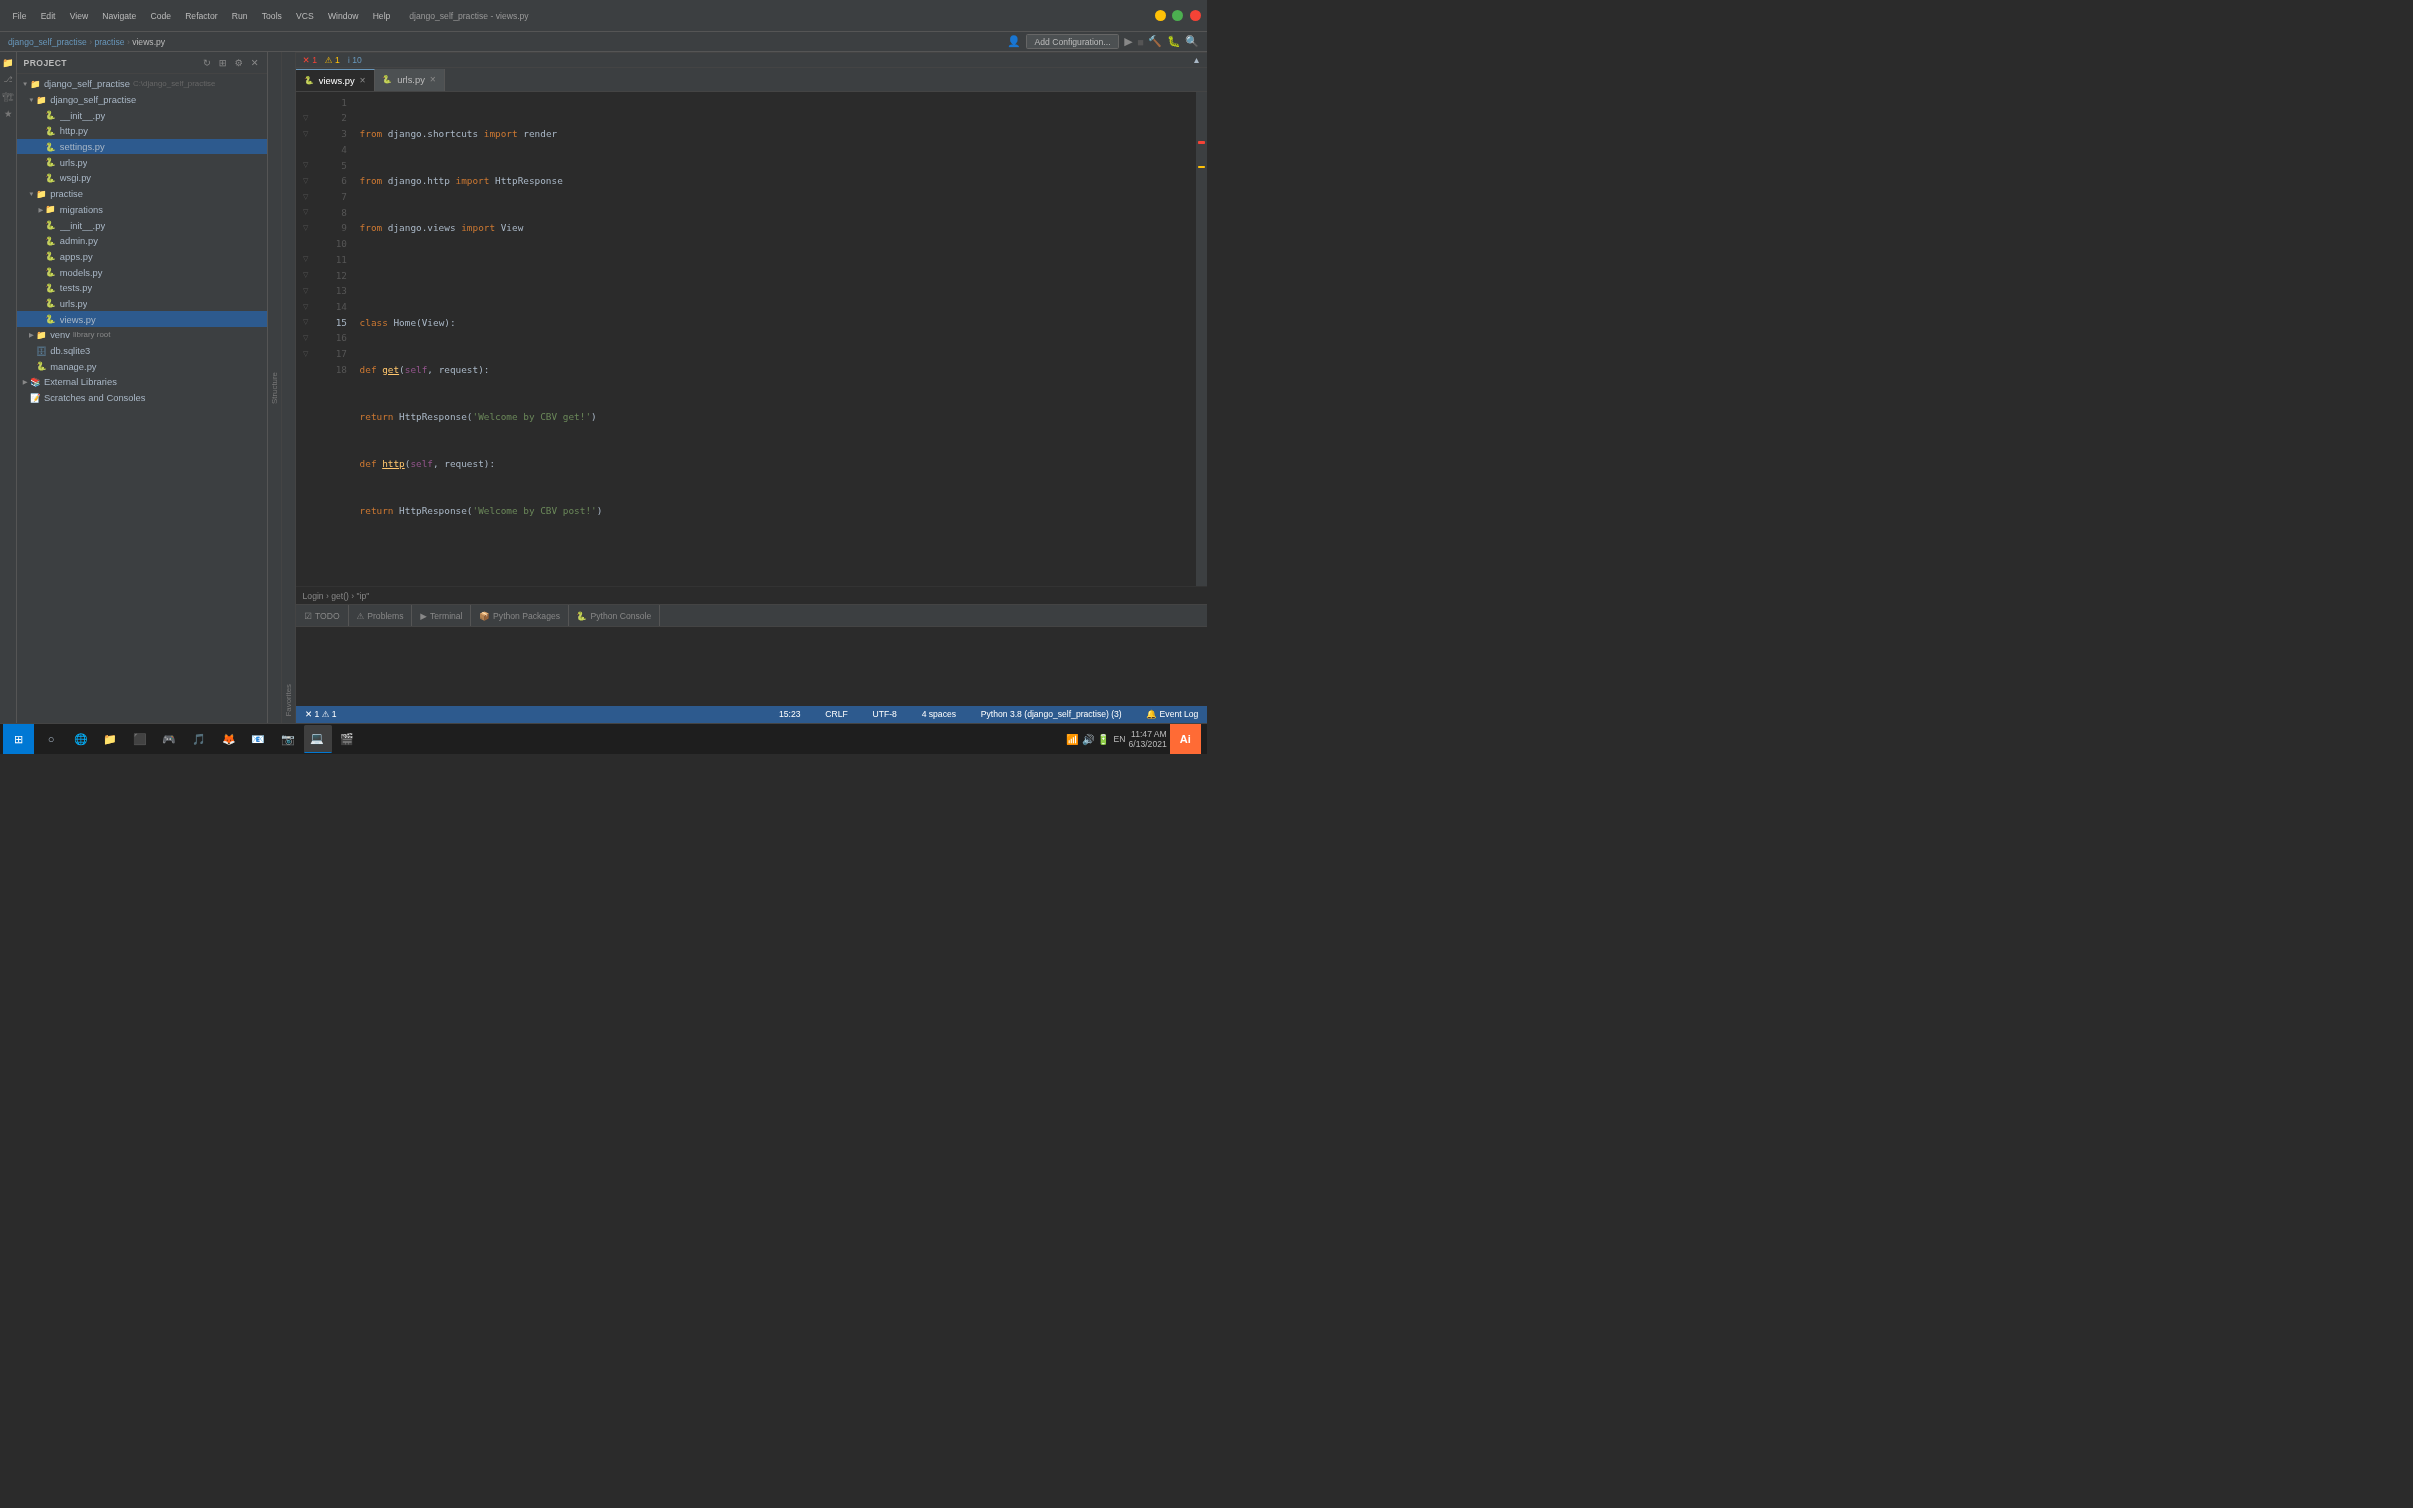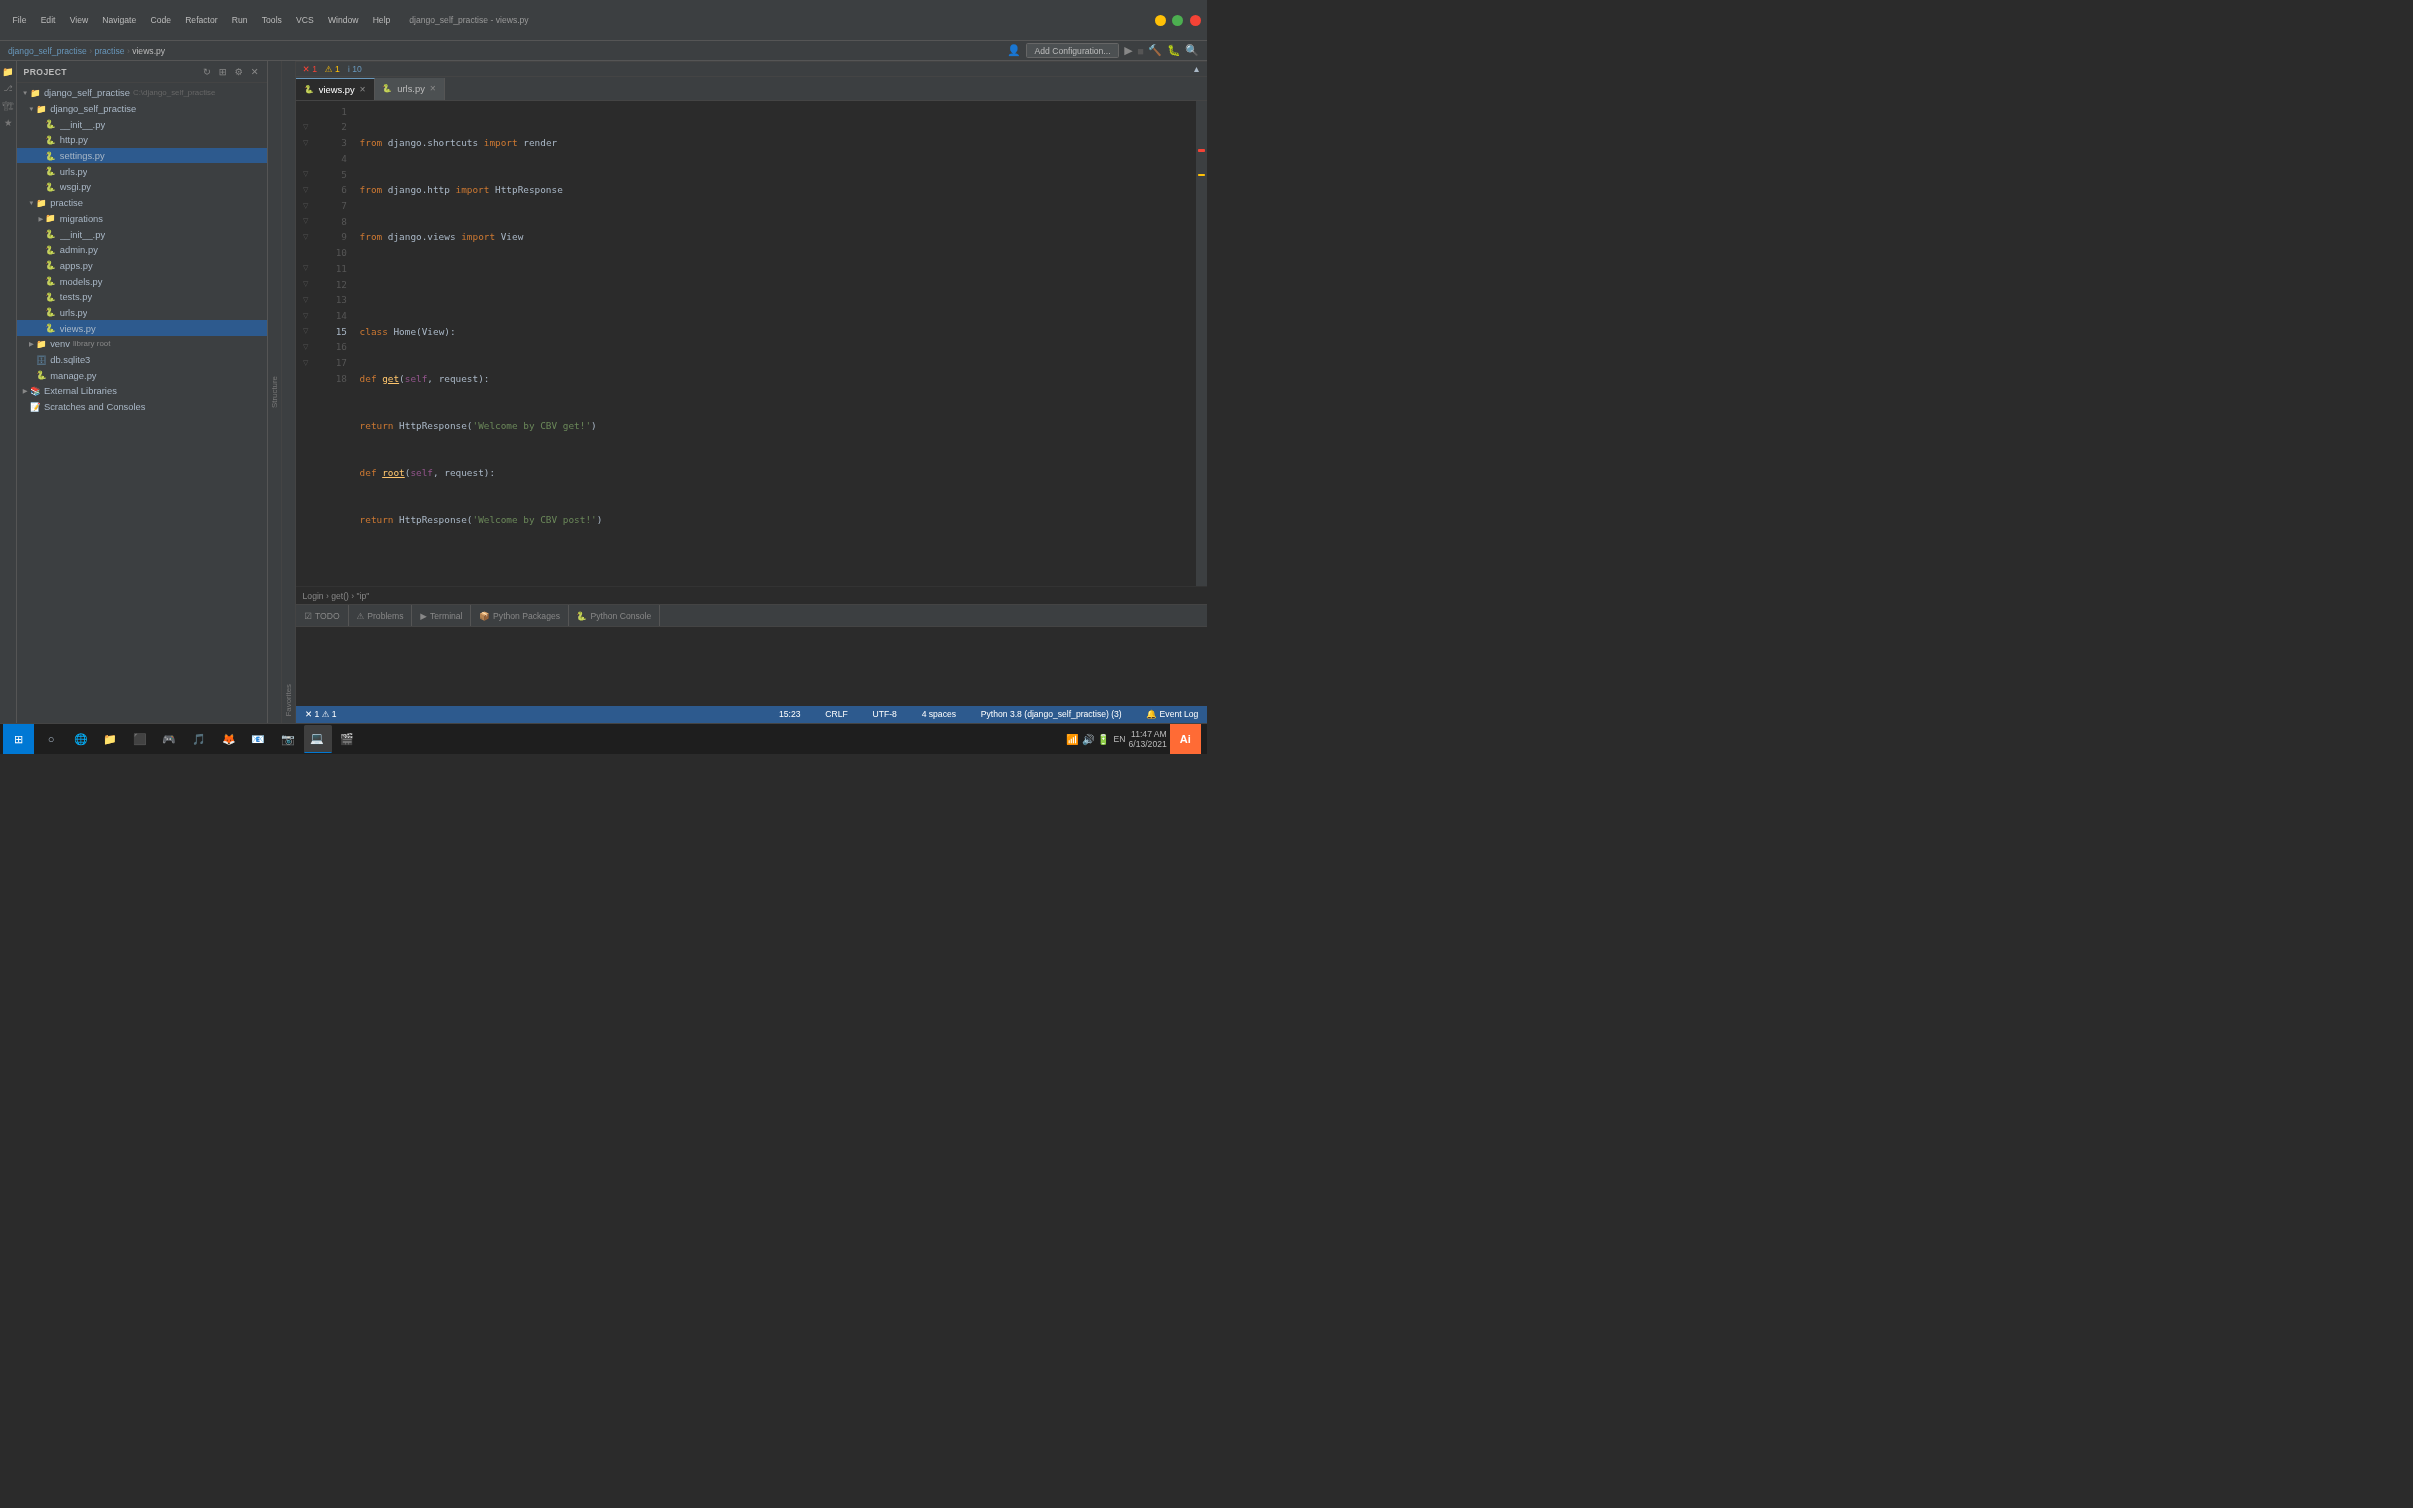--- a/index.html
+++ b/index.html
@@ -11,21 +11,21 @@
       width: 1207px;
       height: 754px;
       overflow: hidden;
       display: flex;
       flex-direction: column;
     }
 
     
     .title-bar {
       background: #3c3f41;
-      height: 41px;
+      height: 32px;
       display: flex;
       align-items: center;
       justify-content: space-between;
       padding: 0 6.3px;
       border-bottom: 0.8px solid #555;
       flex-shrink: 0;
     }
     .title-bar-left {
       display: flex;
       align-items: center;
@@ -806,21 +806,21 @@
         </div>
 
         <div class="code-area">
           <div class="code-line"><span class="kw">from</span> <span class="module"> django.shortcuts </span><span class="kw">import</span><span class="module"> render</span></div>
           <div class="code-line"><span class="kw">from</span><span class="module"> django.http </span><span class="kw">import</span><span style="color:#a9b7c6;"> HttpResponse</span></div>
           <div class="code-line"><span class="kw">from</span><span class="module"> django.views </span><span class="kw">import</span><span style="color:#a9b7c6;"> View</span></div>
           <div class="code-line">&nbsp;</div>
           <div class="code-line"><span class="kw">class </span><span style="color:#a9b7c6;">Home</span><span class="bracket">(</span><span style="color:#a9b7c6;">View</span><span class="bracket">)</span><span style="color:#a9b7c6;">:</span></div>
           <div class="code-line">    <span class="kw">def </span><span class="fn" style="text-decoration:underline;">get</span><span class="bracket">(</span><span class="self-kw">self</span><span style="color:#a9b7c6;">, </span><span style="color:#a9b7c6;">request</span><span class="bracket">)</span><span style="color:#a9b7c6;">:</span></div>
           <div class="code-line">        <span class="kw">return </span><span style="color:#a9b7c6;">HttpResponse</span><span class="bracket">(</span><span class="str">'Welcome by CBV get!'</span><span class="bracket">)</span></div>
-          <div class="code-line">    <span class="kw">def </span><span class="fn" style="text-decoration:underline;">root</span><span class="bracket">(</span><span class="self-kw">self</span><span style="color:#a9b7c6;">, </span><span style="color:#a9b7c6;">request</span><span class="bracket">)</span><span style="color:#a9b7c6;">:</span></div>
+          <div class="code-line">    <span class="kw">def </span><span class="fn" style="text-decoration:underline;">http</span><span class="bracket">(</span><span class="self-kw">self</span><span style="color:#a9b7c6;">, </span><span style="color:#a9b7c6;">request</span><span class="bracket">)</span><span style="color:#a9b7c6;">:</span></div>
           <div class="code-line">        <span class="kw">return </span><span style="color:#a9b7c6;">HttpResponse</span><span class="bracket">(</span><span class="str">'Welcome by CBV post!'</span><span class="bracket">)</span></div>
           <div class="code-line">&nbsp;</div>
           
           
           
           
           
           
           
           

